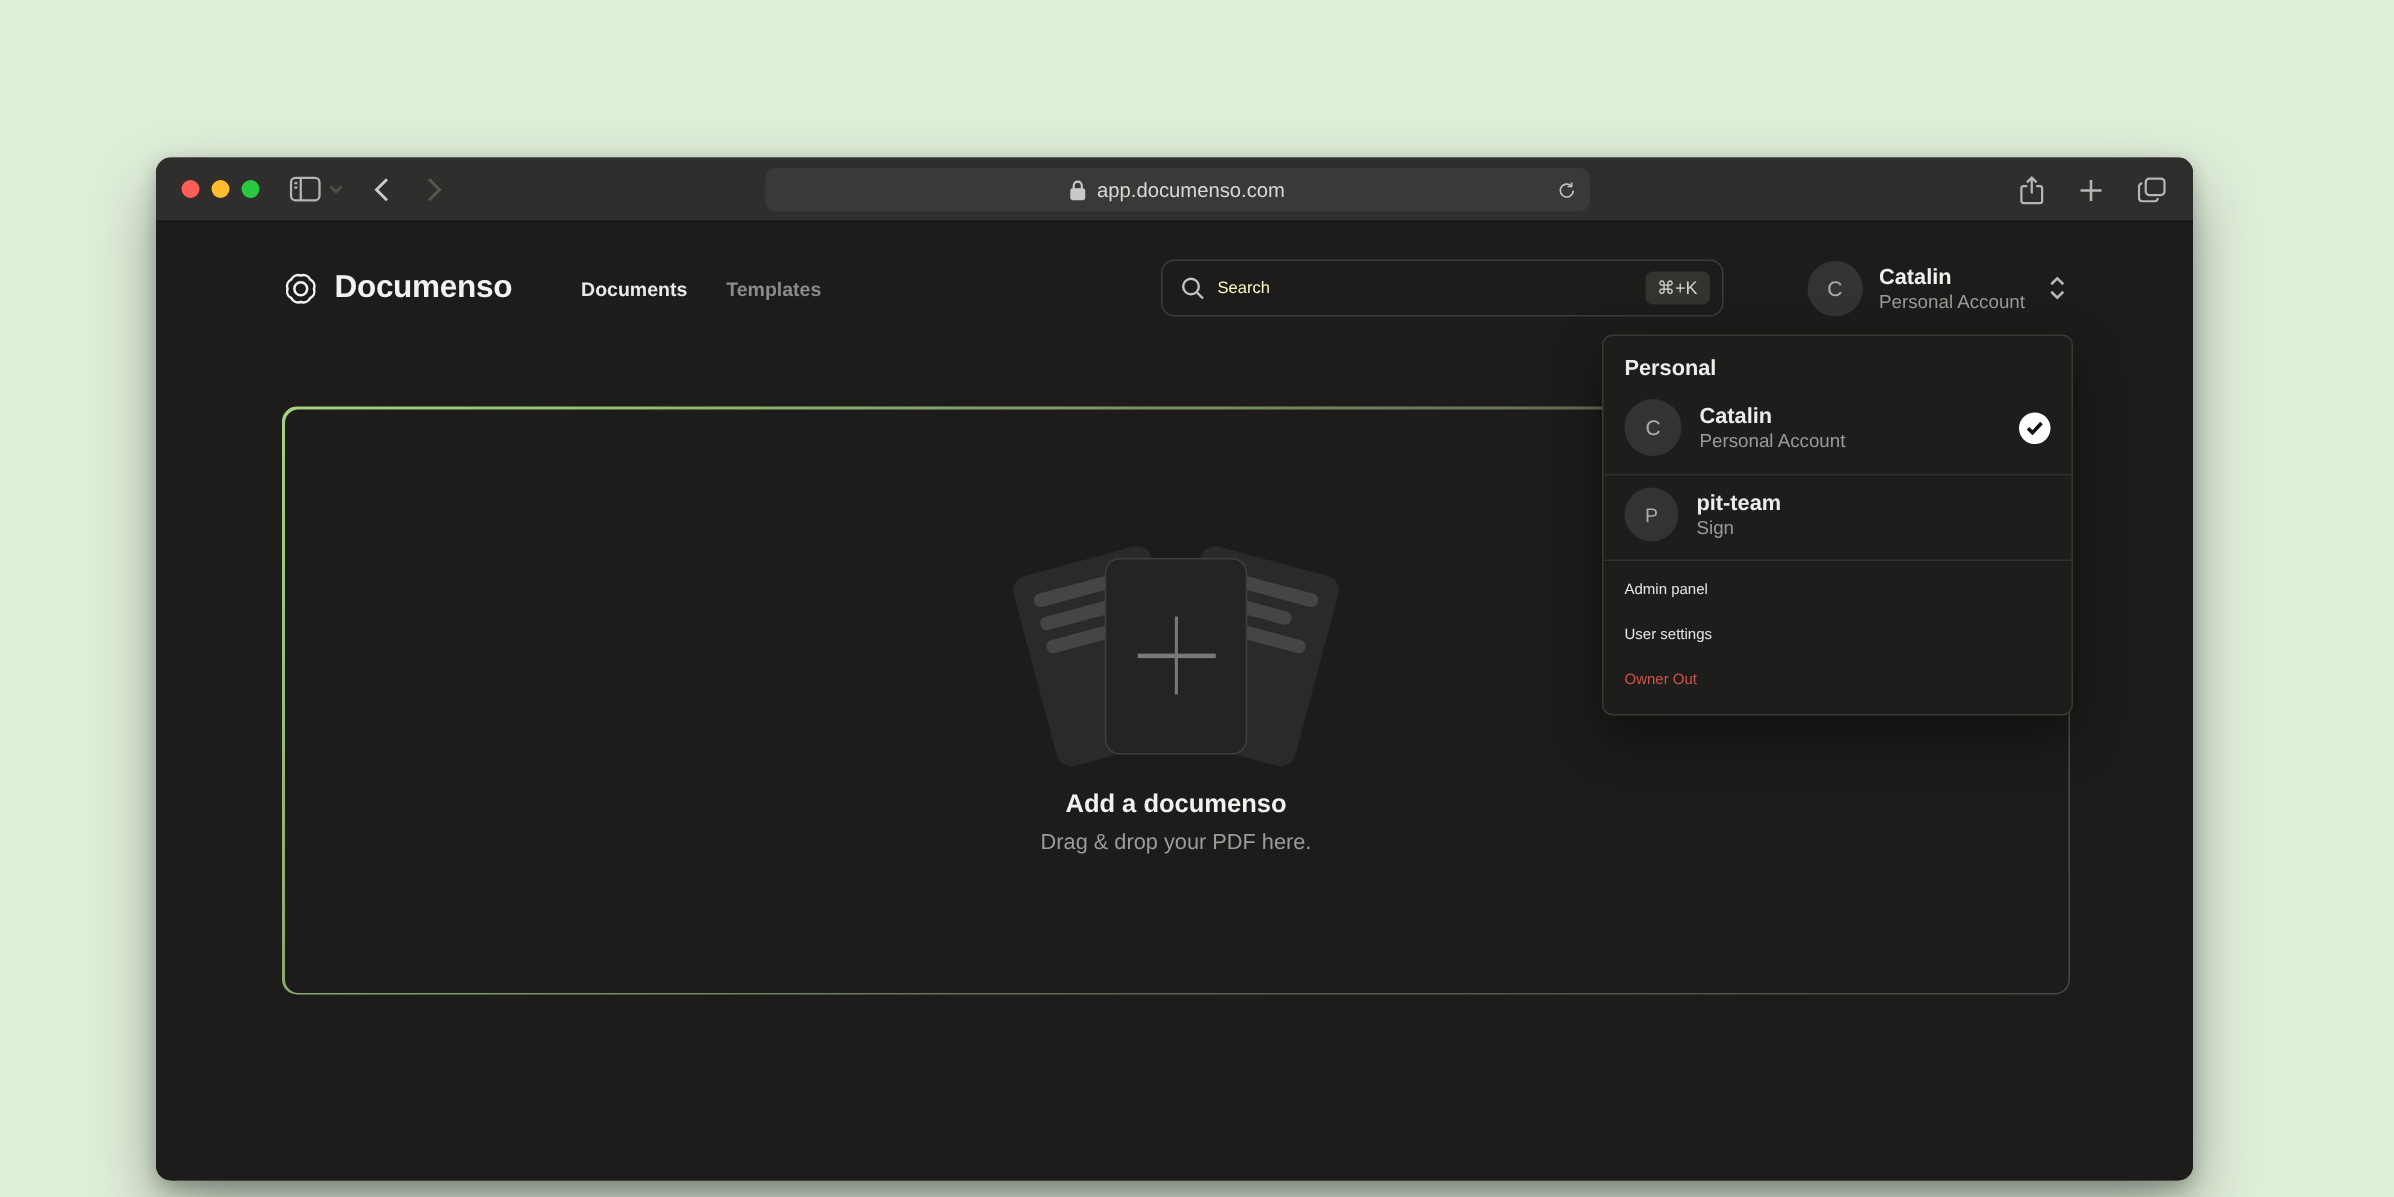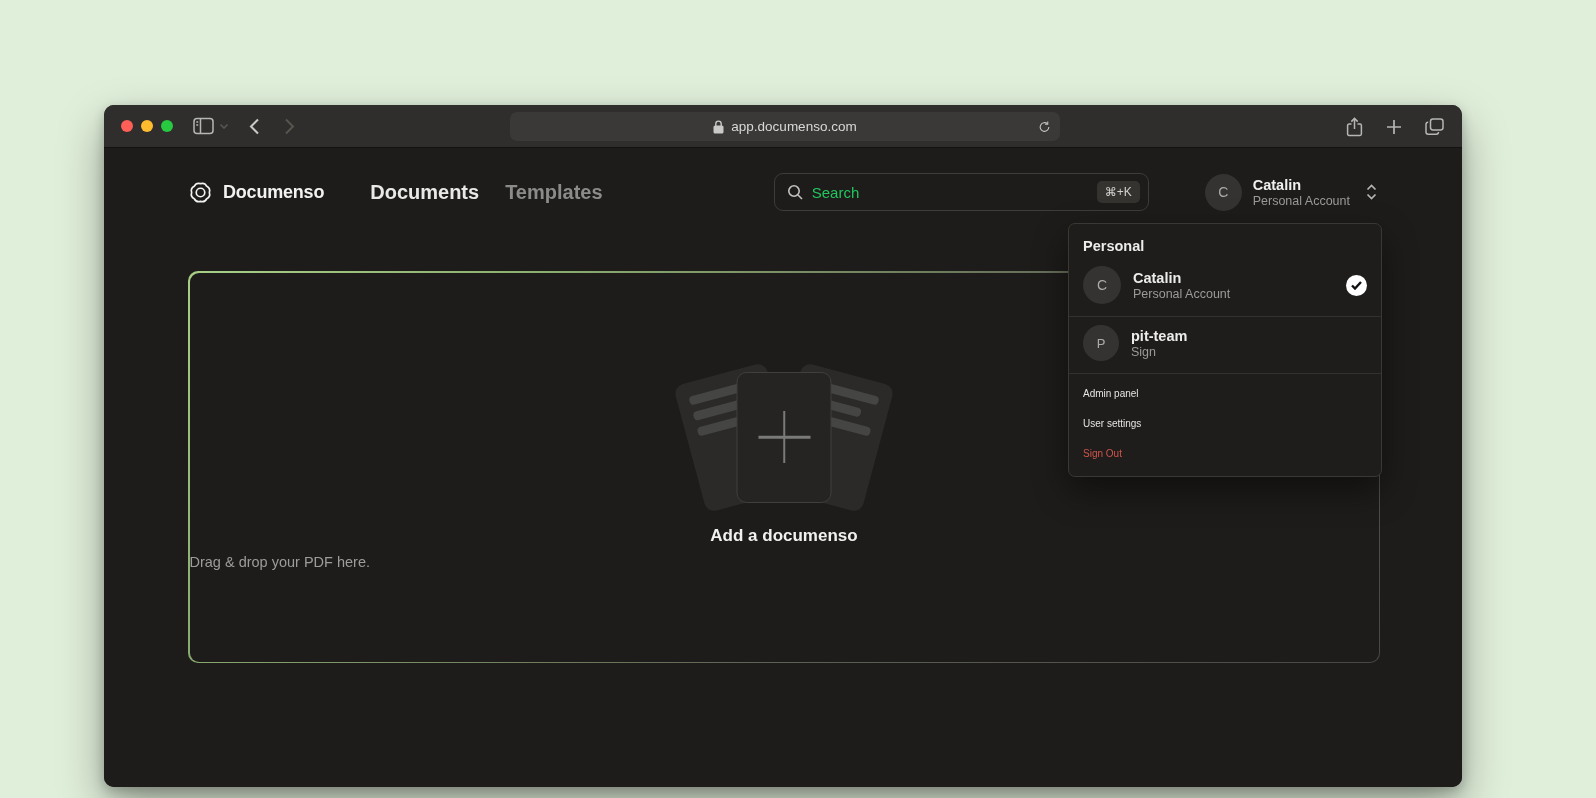--- a/index.html
+++ b/index.html
@@ -25,30 +25,30 @@
   .addr-refresh { position:absolute; right:9px; top:50%; transform:translateY(-50%);
     color:#c3c3c1; background:none; border:none; display:flex; }
   .toolbar-right { position:absolute; right:18px; top:0; height:43px; display:flex;
     gap:23px; align-items:center; }
 
   
   .content { position:absolute; top:44px; left:0; right:0; bottom:0; background:#1d1c1a; }
 
   .app-header { display:flex; align-items:center; height:86px; padding:0 84px; }
   .brand { display:flex; align-items:center; gap:10px; color:#f2f2f0; }
-  .brand-name { font-size:18px; font-weight:bold; letter-spacing:-.2px;text-align:center; }
-  .nav { display:flex; gap:26px; margin-left:46px; font-size:20px; font-weight:600; }
+  .brand-name { font-size:21px; font-weight:bold; letter-spacing:-.2px;text-align:center; }
+  .nav { display:flex; gap:26px; margin-left:46px; font-size:13px; font-weight:600; }
   .nav a { text-decoration:none; cursor:default; }
   .nav .active { color:#e9e9e7; }
   .nav .muted { color:#8b8b89; }
 
   .search { margin-left:auto; width:375px; height:38px; border:1px solid #3c3c3a;
     border-radius:9px; display:flex; align-items:center; padding:0 8px 0 12px; gap:9px;
     color:#b9b9b7; background:#1d1c1a; cursor:text; }
-  .search-placeholder { flex:1; font-size:15px; color:#22c55e; }
+  .search-placeholder { flex:1; font-size:11px; color:#fef9c3; }
   .kbd { background:#343330; border-radius:5px; padding:4px 8px; font-size:12px;
     color:#d2d2d0; }
 
   .account { margin-left:56px; display:flex; align-items:center; gap:11px; cursor:default; }
   .avatar { border-radius:50%; background:#343331; color:#ababa9; display:flex;
     align-items:center; justify-content:center; flex:none; }
   .av37 { width:37px; height:37px; font-size:14px; }
   .av38 { width:38px; height:38px; font-size:14px; }
   .av36 { width:36px; height:36px; font-size:13px; }
   .acc-name { font-size:14.5px; font-weight:bold; color:#f0f0ee; line-height:1.3; }
@@ -69,21 +69,21 @@
   .card-right { transform:translateX(48px)  rotate(15deg); }
   .bar { height:9px; border-radius:4px; background:#454543; margin:0 12px 7px; }
   .bar.short { margin-right:26px; }
   .card-center { background:#252422; border:1px solid #403f3d; }
   .card-center::before, .card-center::after { content:""; position:absolute; left:50%;
     top:50%; background:#7a7a78; }
   .card-center::before { width:52px; height:2.5px; transform:translate(-50%,-50%); }
   .card-center::after  { width:2.5px; height:52px; transform:translate(-50%,-50%); }
   .dz-title { position:absolute; top:253px; width:100%; text-align:center;
     font-size:17px; font-weight:bold; color:#f1f1ef; }
-  .dz-sub { position:absolute; top:281px; width:100%; text-align:left;
+  .dz-sub { position:absolute; top:281px; width:100%; text-align:center;
     font-size:14.5px; color:#9c9c9a; }
 
   
   .menu { position:absolute; top:74px; right:80px; width:314px; background:#1e1d1b;
     border:1px solid #393834; border-radius:7px; z-index:20; padding:4px 0 7px;
     box-shadow:0 14px 34px rgba(0,0,0,.45); }
   .menu-label { padding:10px 14px 7px; font-size:14.5px; font-weight:bold; color:#ececea; }
   .menu-row { display:flex; align-items:center; gap:12px; padding:5px 14px 11px;
     cursor:default; }
   .mr-name { font-size:14.5px; font-weight:bold; color:#ececea; line-height:1.3; }
@@ -264,17 +264,17 @@
         <div>
           <div class="mr-name">pit-team</div>
           <div class="mr-sub">Sign</div>
         </div>
       </div>
 
       <div class="menu-divider"></div>
 
       <div class="menu-item">Admin panel</div>
       <div class="menu-item">User settings</div>
-      <div class="menu-item danger">Sign Out</div>
+      <div class="menu-item danger">Owner Out</div>
     </div>
 
   </div>
 </div>
 
 </body></html>

